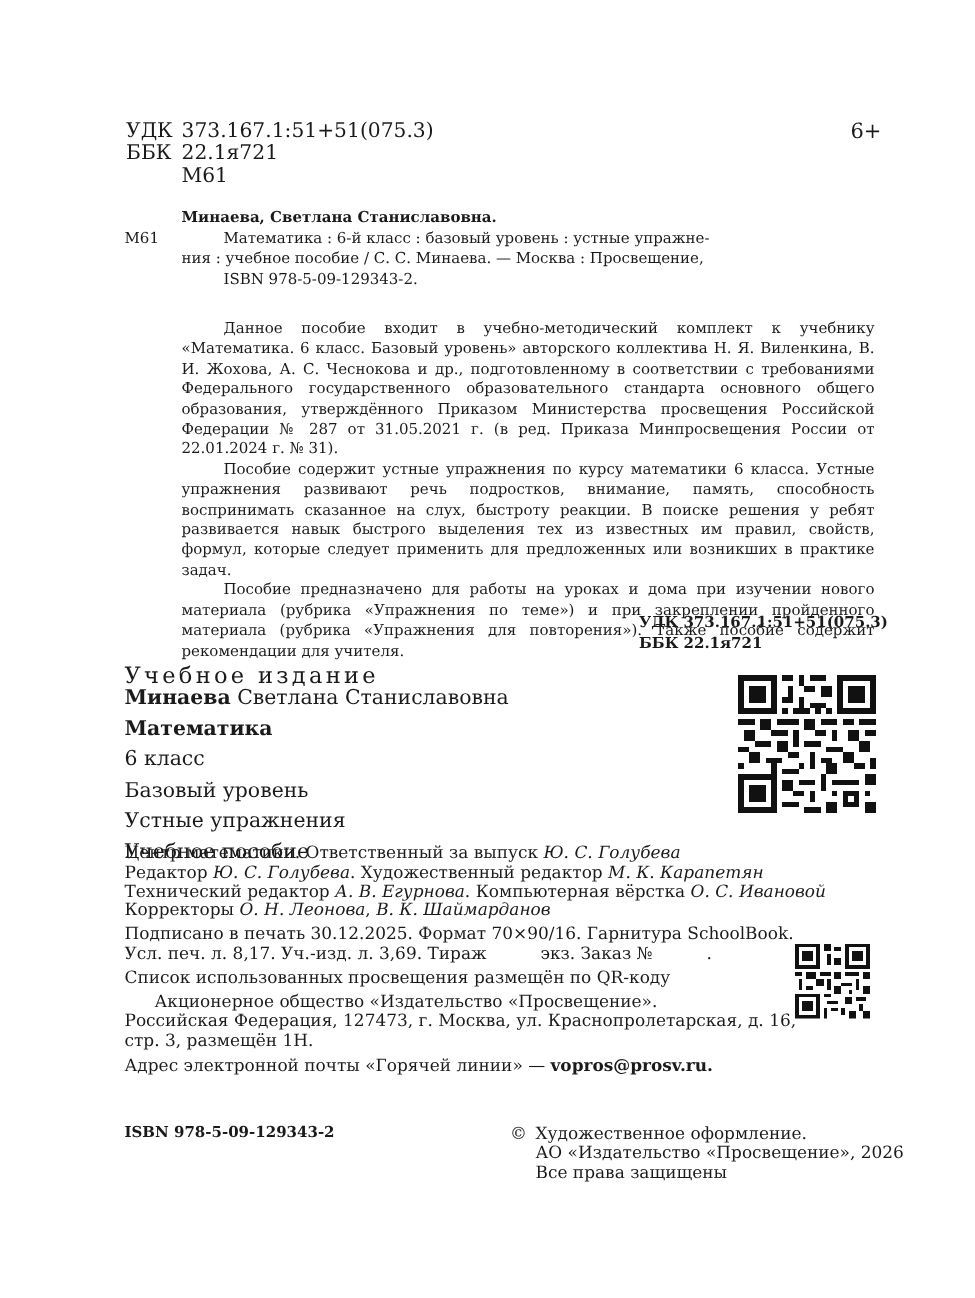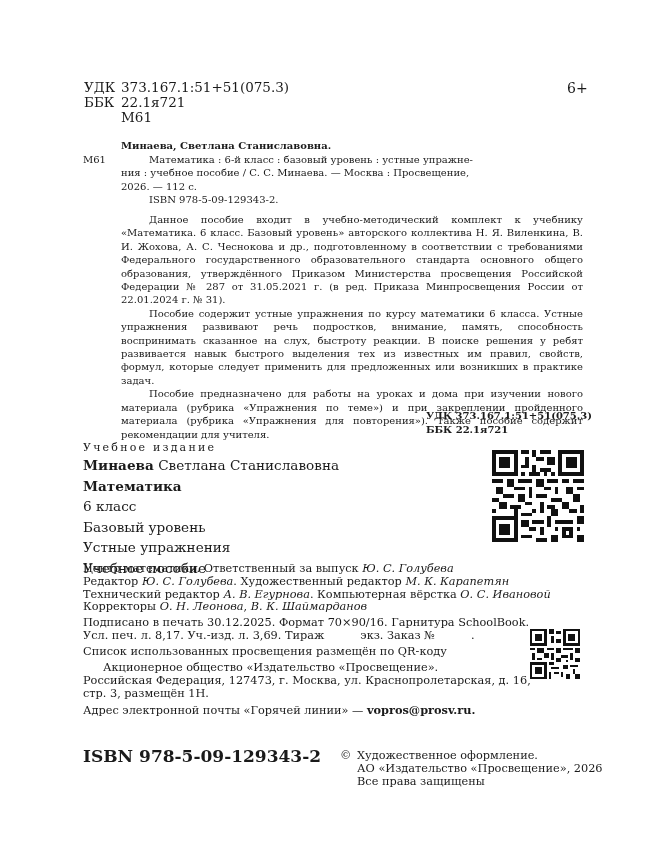--- a/index.html
+++ b/index.html
@@ -16,21 +16,21 @@
   
   .cls { font-size: 13.5px; line-height: 15px; }
   .age { font-size: 14px; }
 
   
   .card { font-size: 10px; line-height: 13.4px; }
   .para p { margin: 0; text-indent: 28px; text-align: justify; }
 
   
   .ttl { font-size: 13.6px; line-height: 20.5px; }
-  .spaced { letter-spacing: 2.2px; font-size: 11px; }
+  .spaced { letter-spacing: 2.2px; font-size: 15px; }
 
   
   .imp { font-size: 11.3px; line-height: 12.8px; }
 
   .qr { background: #fff; }
 </style>
 </head>
 <body>
 
 <div class="abs cls line" style="left:84px; top:80px;">
@@ -40,21 +40,20 @@
   <span style="display:inline-block;width:37px;">ББК</span><span>22.1я721</span>
 </div>
 <div class="abs cls line" style="left:121px; top:110px;">М61</div>
 <div class="abs age line" style="left:567px; top:80px;">6+</div>
 
 <div class="abs card b line" style="left:121px; top:139px;">Минаева, Светлана Станиславовна.</div>
 <div class="abs card line" style="left:83px; top:153px;">М61</div>
 <div class="abs card" style="left:121px; top:153px; width:462px;">
   <div class="line" style="padding-left:28px;">Математика : 6-й класс : базовый уровень : устные упражне-</div>
   <div class="line">ния : учебное пособие / С. С. Минаева. — Москва : Просвещение,</div>
-  <div class="line">2026. — 112 с.</div>
   <div class="line" style="padding-left:28px;">ISBN 978-5-09-129343-2.</div>
 </div>
 <div class="abs card para" style="left:121px; top:213px; width:462px;">
   <p>Данное пособие входит в учебно-методический комплект к учебнику «Математика. 6 класс. Базовый уровень» авторского коллектива Н. Я. Виленкина, В. И. Жохова, А. С. Чеснокова и др., подготовленному в соответствии с требованиями Федерального государственного образовательного стандарта основного общего образования, утверждённого Приказом Министерства просвещения Российской Федерации № 287 от 31.05.2021 г. (в ред. Приказа Минпросвещения России от 22.01.2024 г. № 31).</p>
   <p>Пособие содержит устные упражнения по курсу математики 6 класса. Устные упражнения развивают речь подростков, внимание, память, способность воспринимать сказанное на слух, быстроту реакции. В поиске решения у ребят развивается навык быстрого выделения тех из известных им правил, свойств, формул, которые следует применить для предложенных или возникших в практике задач.</p>
   <p>Пособие предназначено для работы на уроках и дома при изучении нового материала (рубрика «Упражнения по теме») и при закреплении пройденного материала (рубрика «Упражнения для повторения»). Также пособие содержит рекомендации для учителя.</p>
 </div>
 <div class="abs card b line" style="left:426px; top:409px;">УДК 373.167.1:51+51(075.3)</div>
 <div class="abs card b line" style="left:426px; top:423px;">ББК 22.1я721</div>
 
@@ -187,20 +186,20 @@
     <rect x="9" y="16" width="3" height="1"></rect>
       <rect x="8" y="18" width="1" height="3"></rect>
       <rect x="10" y="18" width="2" height="1"></rect>
       <rect x="13" y="18" width="1" height="2"></rect>
       <rect x="15" y="19" width="2" height="2"></rect>
       <rect x="18" y="17" width="1" height="2"></rect>
       <rect x="19" y="19" width="2" height="2"></rect>
   </g>
 </svg>
 
-<div class="abs imp b line" style="left:83px; top:750px; font-size:17px;">ISBN 978-5-09-129343-2</div>
+<div class="abs imp b line" style="left:83px; top:750px; font-size:10px;">ISBN 978-5-09-129343-2</div>
 <div class="abs imp" style="left:340px; top:750px; width:250px;">
   <div class="line">
     <span style="display:inline-block;width:17px;">©</span><span>Художественное оформление.</span>
   </div>
   <div class="line" style="padding-left:17px;">АО «Издательство «Просвещение», 2026</div>
   <div class="line" style="padding-left:17px;">Все права защищены</div>
 </div>
 
 </body></html>

